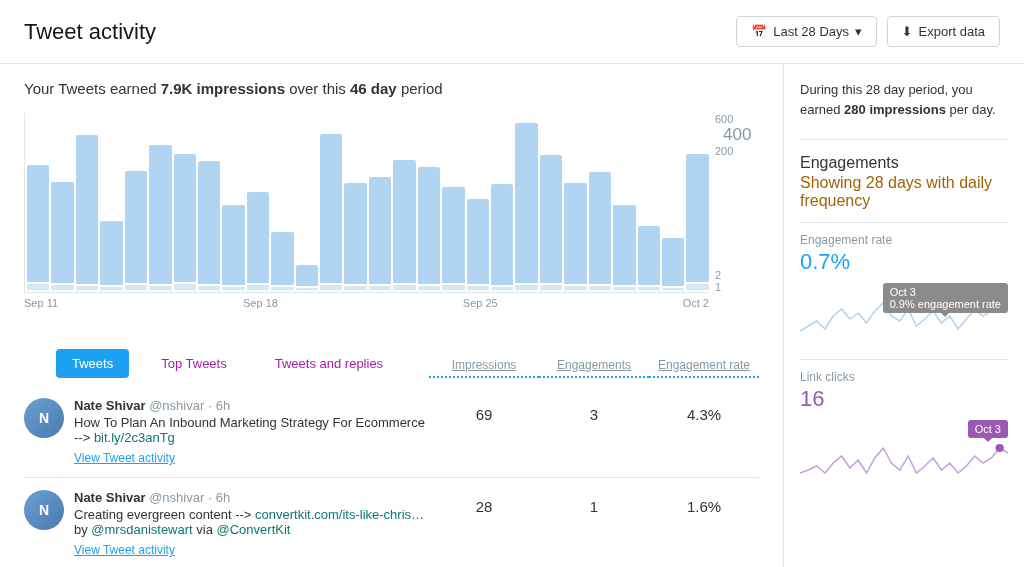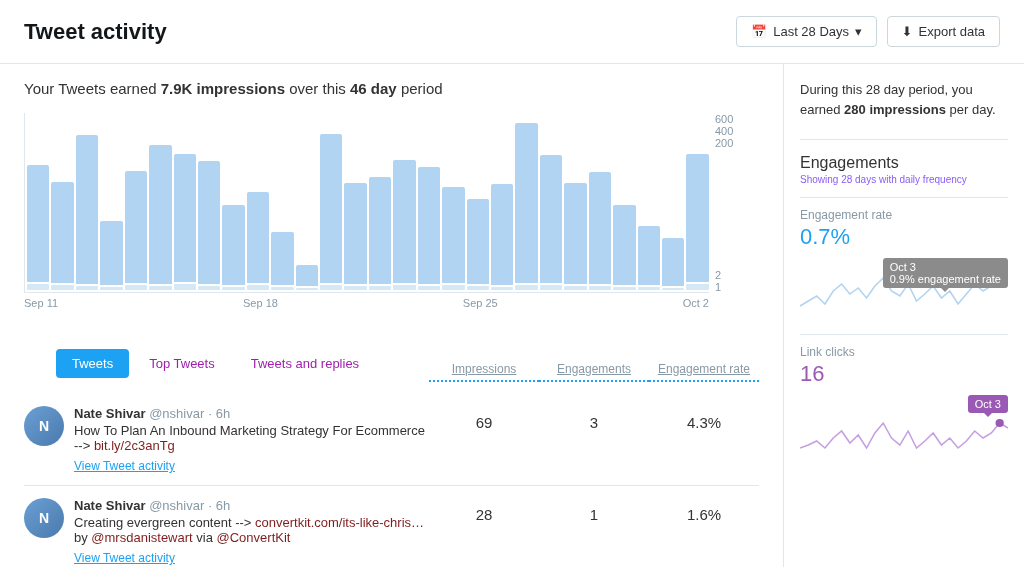--- a/index.html
+++ b/index.html
@@ -1,58 +1,58 @@
 <!DOCTYPE html>
 <html><head>
   <meta charset="utf-8">
   <style>
     * { box-sizing: border-box; margin: 0; padding: 0; }
     body { font-family: -apple-system, BlinkMacSystemFont, "Helvetica Neue", Arial, sans-serif; background: #fff; color: #333; font-size: 13px; }
 
     .header { display: flex; align-items: center; justify-content: space-between; padding: 16px 24px; border-bottom: 1px solid #e1e8ed; }
-    .header-title { font-size: 22px; font-weight: 700; color: #14171a; }
+    .header-title { font-size: 22px; font-weight: 400; color: #14171a; }
     .header-actions { display: flex; gap: 10px; }
     .btn { display: flex; align-items: center; gap: 6px; padding: 7px 14px; border: 1px solid #ccd6dd; border-radius: 4px; background: #fff; cursor: pointer; font-size: 13px; color: #333; }
 
     .main { display: flex; padding: 0; }
     .content { flex: 1; padding: 16px 24px; border-right: 1px solid #e1e8ed; }
     .sidebar { width: 240px; padding: 16px; }
 
     .summary-text { font-size: 15px; margin-bottom: 16px; color: #333; }
     .summary-text strong { font-weight: 700; }
 
     .chart-area { position: relative; height: 220px; display: flex; gap: 0; }
     .chart-main { flex: 1; position: relative; }
 
     .x-axis { display: flex; justify-content: space-between; padding: 4px 0; color: #8899a6; font-size: 11px; margin-bottom: 12px; }
 
-    .tabs { display: flex; gap: 4px; margin-bottom: 16px; border-bottom: 0; padding-left: 32px; }
+    .tabs { display: flex; gap: 16px; margin-bottom: 8px; border-bottom: 0; padding-left: 32px; }
     .tab { padding: 7px 16px; cursor: pointer; font-size: 13px; color: #a21caf; border-radius: 4px; }
     .tab.active { background: #1da1f2; color: #fff; border-radius: 4px; }
     .table-col-header { width: 110px; text-align: center; color: #8899a6; font-size: 12px; border-bottom: 2px dotted #1da1f2; padding-bottom: 4px; text-decoration: underline; }
 
     .tweet-row { display: flex; align-items: flex-start; padding: 12px 0; border-bottom: 1px solid #e1e8ed; }
     .tweet-avatar { width: 40px; height: 40px; border-radius: 50%; background: #8899a6; margin-right: 10px; flex-shrink: 0; overflow: hidden; }
     .tweet-body { flex: 1; }
     .tweet-author { font-weight: 700; font-size: 13px; }
     .tweet-content { font-size: 13px; color: #333; margin: 2px 0; }
-    .tweet-link { color: #7f1d1d; text-decoration: none; }
+    .tweet-link { color: #0f766e; text-decoration: none; }
     .tweet-view-activity { color: #1da1f2; font-size: 12px; cursor: pointer; display: inline-block; margin-top: 4px; }
     .tweet-stats { display: flex; }
     .tweet-stat { width: 110px; text-align: center; font-size: 15px; color: #333; padding-top: 8px; }
 
     
     .sidebar-section { margin-bottom: 20px; }
     .sidebar-section-title { font-size: 11px; font-weight: 700; color: #8899a6; letter-spacing: 0.5px; text-transform: uppercase; margin-bottom: 6px; }
     .sidebar-desc { font-size: 13px; color: #333; line-height: 1.5; }
     .sidebar-divider { border: none; border-top: 1px solid #e1e8ed; margin: 14px 0; }
 
     .engagement-section { }
     .engagement-title { font-size: 16px; font-weight: 400; margin-bottom: 2px; }
-    .engagement-subtitle { font-size: 10px; color: #8b5cf6; margin-bottom: 12px; }
+    .engagement-subtitle { font-size: 16px; color: #a16207; margin-bottom: 12px; }
 
     .metric-label { font-size: 12px; color: #8899a6; margin-bottom: 2px; }
     .metric-value { font-size: 22px; color: #1da1f2; font-weight: 400; margin-bottom: 6px; }
 
     .sparkline-container { position: relative; height: 70px; margin-bottom: 8px; }
     .sparkline-tooltip { position: absolute; top: 2px; right: 0; background: #8b8b8b; color: #fff; font-size: 11px; padding: 3px 7px; border-radius: 3px; white-space: nowrap; }
     .sparkline-tooltip::after { content: ''; position: absolute; bottom: -4px; left: 50%; transform: translateX(-50%); border: 4px solid transparent; border-top-color: #8b8b8b; border-bottom: none; }
 
     .sparkline-purple-tooltip { background: #9b59b6; }
     .sparkline-purple-tooltip::after { border-top-color: #9b59b6; }
@@ -203,21 +203,21 @@
           </div>
         <div class="x-axis">
           <span>Sep 11</span>
           <span>Sep 18</span>
           <span>Sep 25</span>
           <span>Oct 2</span>
         </div>
       </div>
       <div style="width:50px; display:flex; flex-direction:column; justify-content:space-between; height:180px; padding-left:6px;">
         <span style="font-size:11px;color:#8899a6;">600</span>
-        <span style="font-size:11px;color:#8899a6;">400</span>
+        <span style="font-size:17px;color:#8899a6;margin-left:8px;">400</span>
         <span style="font-size:11px;color:#8899a6;">200</span>
         <span style="font-size:11px;color:#8899a6; margin-top:auto;">2</span>
         <span style="font-size:11px;color:#8899a6;">1</span>
       </div>
     </div>
 
     <div style="display:flex; align-items:center; justify-content:space-between; margin-top:16px;">
       <div class="tabs">
         <div class="tab active">Tweets</div>
         <div class="tab">Top Tweets</div>

